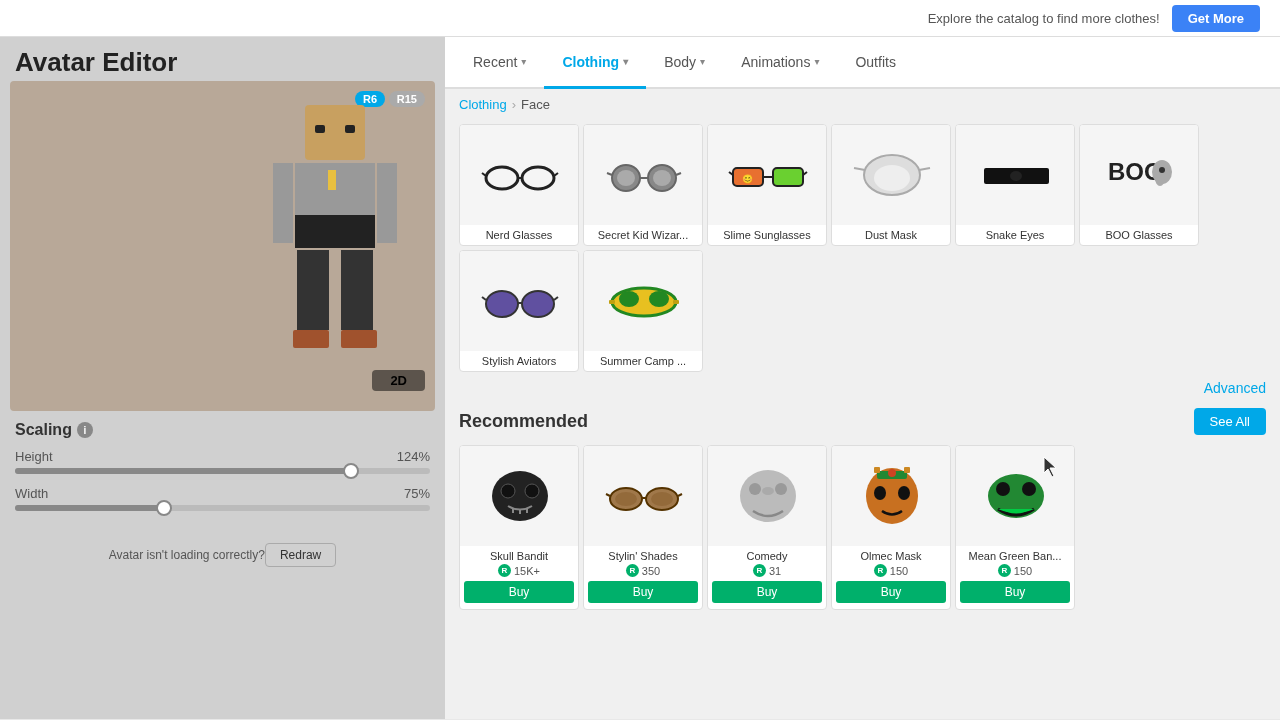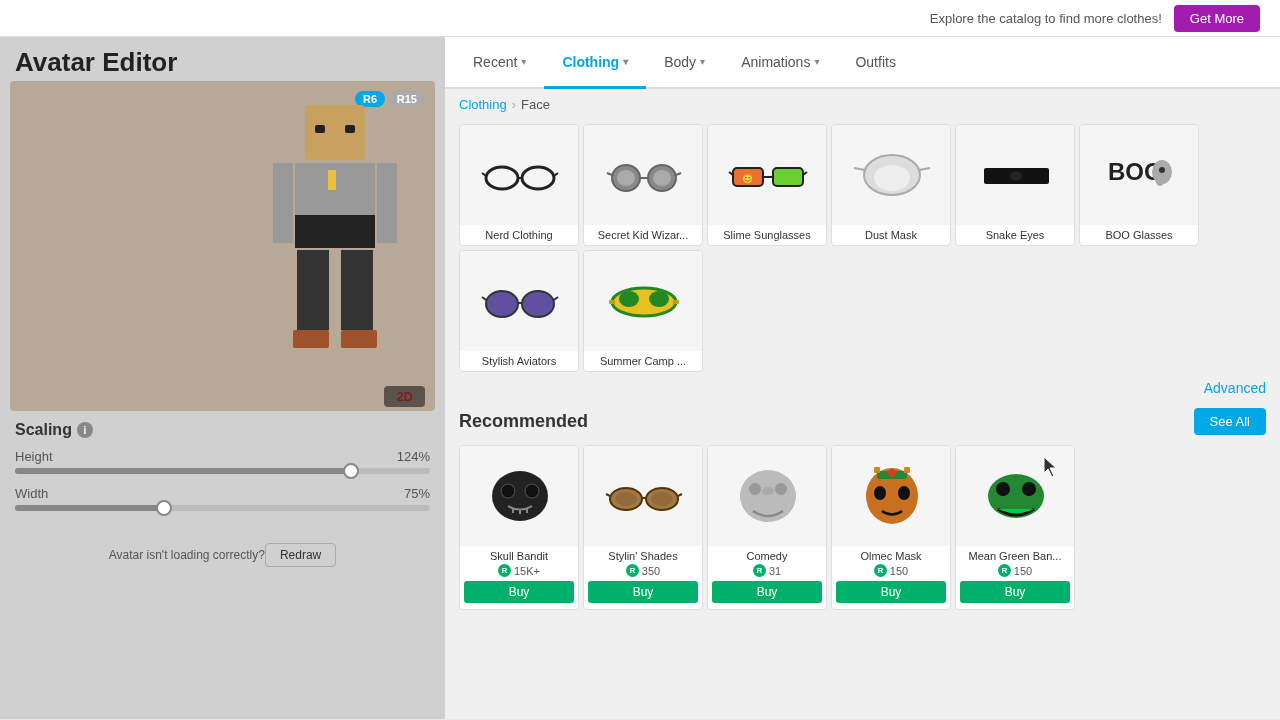--- a/index.html
+++ b/index.html
@@ -21,27 +21,27 @@
       justify-content: flex-end;
       padding: 0 20px;
       border-bottom: 1px solid #ddd;
     }
     .top-bar-text {
       color: #555;
       font-size: 13px;
       margin-right: 12px;
     }
     .get-more-btn {
-      background: #a21caf;
+      background: #3b82f6;
       color: #fff;
       border: none;
       border-radius: 4px;
       padding: 6px 16px;
       font-size: 13px;
-      font-weight: normal;
+      font-weight: bold;
       cursor: pointer;
     }
 
     
     .main-layout {
       display: flex;
       height: calc(720px - 38px);
     }
 
     
@@ -94,26 +94,26 @@
       right: 10px;
       background: #aaa;
       color: #fff;
       border-radius: 10px;
       padding: 2px 8px;
       font-size: 11px;
       font-weight: bold;
     }
     .badge-2d {
       position: absolute;
-      bottom: 4px;
+      bottom: 20px;
       right: 10px;
       background: rgba(0,0,0,0.5);
-      color: #7f1d1d;
+      color: #000000;
       border-radius: 4px;
-      padding: 3px 12px;
+      padding: 3px 18px;
       font-size: 13px;
       font-weight: bold;
     }
 
     
     .scaling-section {
       background: #d0d0d0;
       padding: 10px 5px;
     }
     .scaling-title {
@@ -546,21 +546,21 @@
       <div class="item-card">
         <div class="item-img">
           <svg class="item-svg" viewBox="0 0 80 70">
             <ellipse cx="22" cy="38" rx="16" ry="11" fill="none" stroke="#222" stroke-width="3"></ellipse>
             <ellipse cx="58" cy="38" rx="16" ry="11" fill="none" stroke="#222" stroke-width="3"></ellipse>
             <line x1="38" y1="38" x2="42" y2="38" stroke="#222" stroke-width="2"></line>
             <line x1="6" y1="36" x2="2" y2="33" stroke="#222" stroke-width="2"></line>
             <line x1="74" y1="36" x2="78" y2="33" stroke="#222" stroke-width="2"></line>
           </svg>
         </div>
-        <div class="item-name">Nerd Clothing</div>
+        <div class="item-name">Nerd Glasses</div>
       </div>
 
       <div class="item-card">
         <div class="item-img">
           <svg class="item-svg" viewBox="0 0 80 70">
             <ellipse cx="22" cy="38" rx="14" ry="13" fill="#888" stroke="#666" stroke-width="2"></ellipse>
             <ellipse cx="58" cy="38" rx="14" ry="13" fill="#888" stroke="#666" stroke-width="2"></ellipse>
             <ellipse cx="22" cy="38" rx="9" ry="8" fill="#aaa"></ellipse>
             <ellipse cx="58" cy="38" rx="9" ry="8" fill="#aaa"></ellipse>
             <line x1="36" y1="38" x2="44" y2="38" stroke="#666" stroke-width="2"></line>

